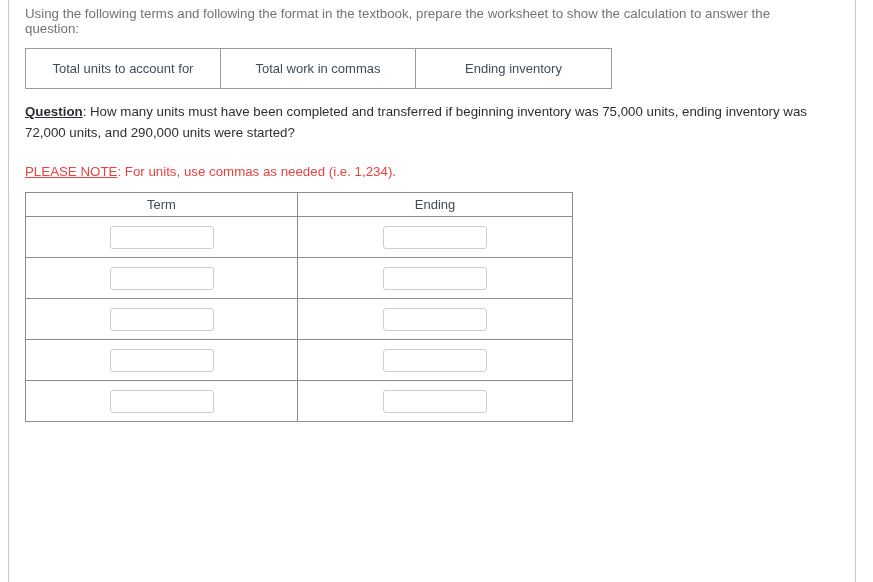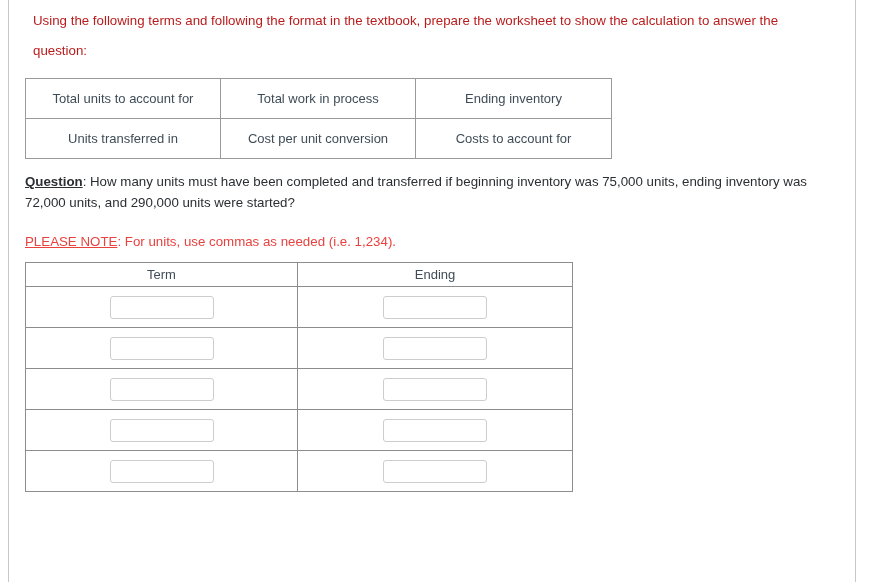--- a/index.html
+++ b/index.html
@@ -31,23 +31,23 @@
 
   .content {
     position: absolute;
     left: 25px;
     top: 0;
     width: 810px;
   }
 
   .intro {
     font-size: 13.3px;
-    line-height: 30px;
-    color: #b91c1c;
-    margin: 6px 0 0 8px;
+    line-height: 15px;
+    color: #737373;
+    margin: 6px 0 0 0;
     width: 795px;
   }
 
   
   table.terms {
     border-collapse: collapse;
     margin-top: 12px;
     table-layout: fixed;
     width: 547px;
     border: 1px solid #3a3a3a;
@@ -142,27 +142,22 @@
 <div class="rule-right"></div>
 
 <div class="content">
 
   <p class="intro">Using the following terms and following the format in the textbook, prepare the worksheet to show the calculation to answer the question:</p>
 
   <table class="terms">
     <tbody>
       <tr>
         <td class="c1">Total units to account for</td>
-        <td class="c2">Total work in process</td>
+        <td class="c2">Total work in commas</td>
         <td class="c3">Ending inventory</td>
-      </tr>
-      <tr>
-        <td class="c1">Units transferred in</td>
-        <td class="c2">Cost per unit conversion</td>
-        <td class="c3">Costs to account for</td>
       </tr>
     </tbody>
   </table>
 
   <p class="question"><span class="lead">Question</span><span>: </span><span>How many units must have been completed and transferred if beginning inventory was 75,000 units, ending inventory was 72,000 units, and 290,000 units were started?</span></p>
 
   <p class="note"><span class="lead">PLEASE NOTE</span><span>: </span><span>For units, use commas as needed (i.e. 1,234).</span></p>
 
   <table class="answers">
     <colgroup>

